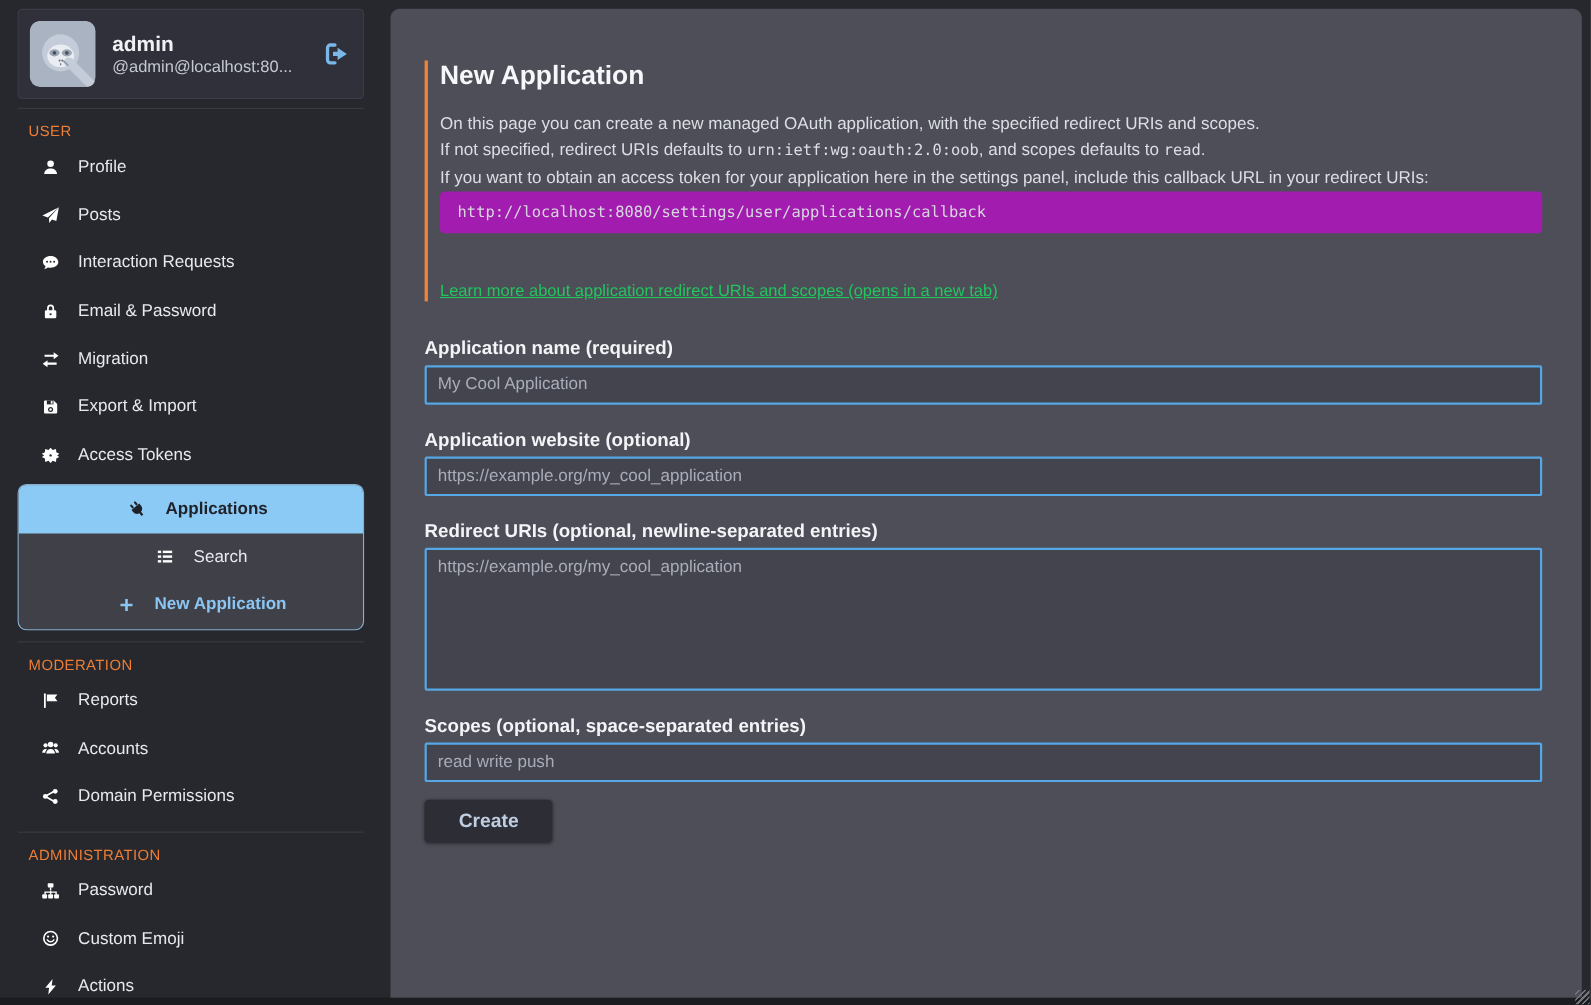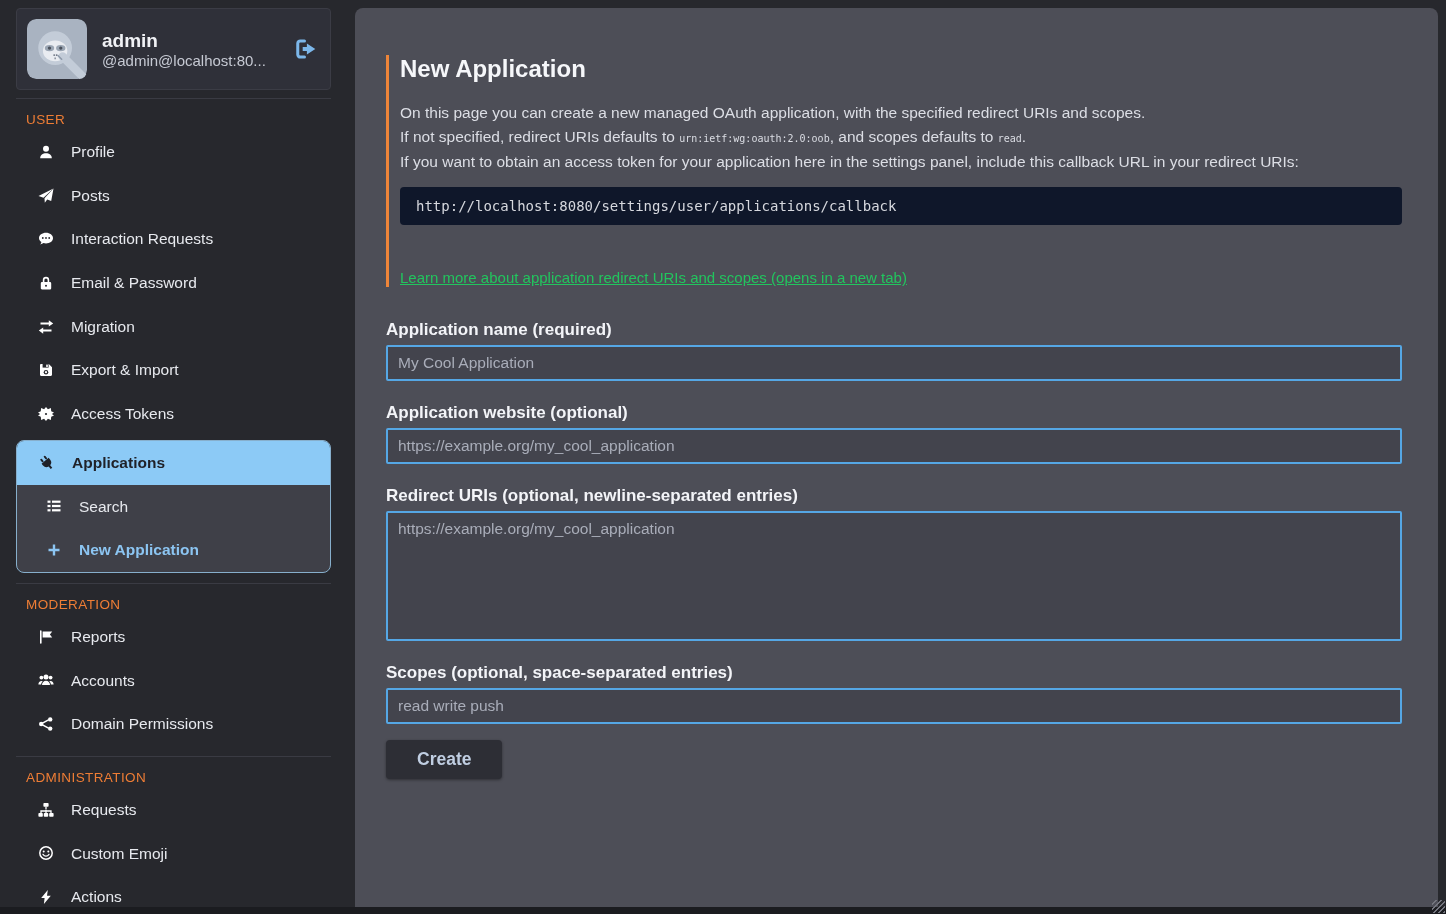--- a/index.html
+++ b/index.html
@@ -38,41 +38,41 @@
     margin:0 16px; padding:11px 8px 11px 20px;
     color:#e7e9ee; font-size:15.5px; cursor:pointer; line-height:1.4;
   }
   .icon { width:19px; height:16px; flex:none; display:flex; align-items:center; justify-content:center; color:#ffffff; }
   .icon svg { display:block; }
 
   .app-group {
     margin:4px 16px 5px; border:1px solid #87afcc; border-radius:8px;
     overflow:hidden; background:#3f4048;
   }
-  .app-group .nav-item { margin:0; }
+  .app-group .nav-item { margin:0;justify-content:center; }
   .nav-item.selected {
     background:#8ccaf6; color:#1f2128; font-weight:bold;
   }
   .nav-item.selected .icon { color:#1f2128; }
   .nav-item.sub { padding-left:27px; }
   .nav-item.sub.active { color:#8cc5f2; font-weight:bold; }
   .nav-item.sub.active .icon { color:#8cc5f2; }
 
   
   .main-panel {
     position:absolute; top:8px; left:355px; right:8px; bottom:0;
     background:#4d4e57; border-radius:8px 8px 0 0;
     padding:47px 36px 0 31px; color:#dcdee5;
   }
   .intro { border-left:3px solid #ee8539; padding-left:11px; }
   .page-title { margin:0 0 18px; font-size:24px; font-weight:bold; color:#f6f7fa; }
   .desc { font-size:15.5px; line-height:1.58; color:#dcdee5; }
-  .mono { font-family:"DejaVu Sans Mono", monospace; font-size:10px; }
+  .mono { font-family:"DejaVu Sans Mono", monospace; font-size:14px; }
   .code-block {
-    background:#0f172a; border-radius:4px; padding:11px 16px; margin-top:13px;
+    background:#a21caf; border-radius:4px; padding:11px 16px; 
     font-family:"DejaVu Sans Mono", monospace; font-size:14px; color:#d6d8de;
   }
   .learn-link { display:inline-block; margin-top:44px; color:#22c55e; font-size:15px; text-decoration:underline; cursor:pointer; }
 
   .app-form { margin-top:10px; }
   .field-label { display:block; font-weight:bold; font-size:17px; color:#f3f4f8; margin:22px 0 5px; }
   .field-label.first { margin-top:33px; }
   .text-input, .text-area {
     width:100%; background:#43444d; border:2px solid #55a7e5; border-radius:2px;
     padding:7px 10px; font-size:15.5px; color:#c4b5fd;
@@ -289,21 +289,21 @@
   <div class="nav-item">
     <span class="icon">
       <svg viewBox="0 0 16 16" width="16" height="16" fill="currentColor">
         <path d="M8 4.5v3M3 11V9h10v2M8 8v3" stroke="currentColor" stroke-width="1.3" fill="none"></path>
         <rect x="5.4" y="1" width="5.2" height="3.8" rx=".8"></rect>
         <rect x="0.4" y="11" width="4.4" height="3.8" rx=".8"></rect>
         <rect x="5.8" y="11" width="4.4" height="3.8" rx=".8"></rect>
         <rect x="11.2" y="11" width="4.4" height="3.8" rx=".8"></rect>
       </svg>
     </span>
-    <span>Requests</span>
+    <span>Password</span>
   </div>
 
   <div class="nav-item">
     <span class="icon">
       <svg viewBox="0 0 16 16" width="16" height="16">
         <circle cx="8" cy="8" r="6.2" fill="none" stroke="currentColor" stroke-width="1.5"></circle>
         <circle cx="5.7" cy="6.4" r="1" fill="currentColor"></circle>
         <circle cx="10.3" cy="6.4" r="1" fill="currentColor"></circle>
         <path d="M5 9.4c.8 1.2 2 1.8 3 1.8s2.2-.6 3-1.8" fill="none" stroke="currentColor" stroke-width="1.3" stroke-linecap="round"></path>
       </svg>

